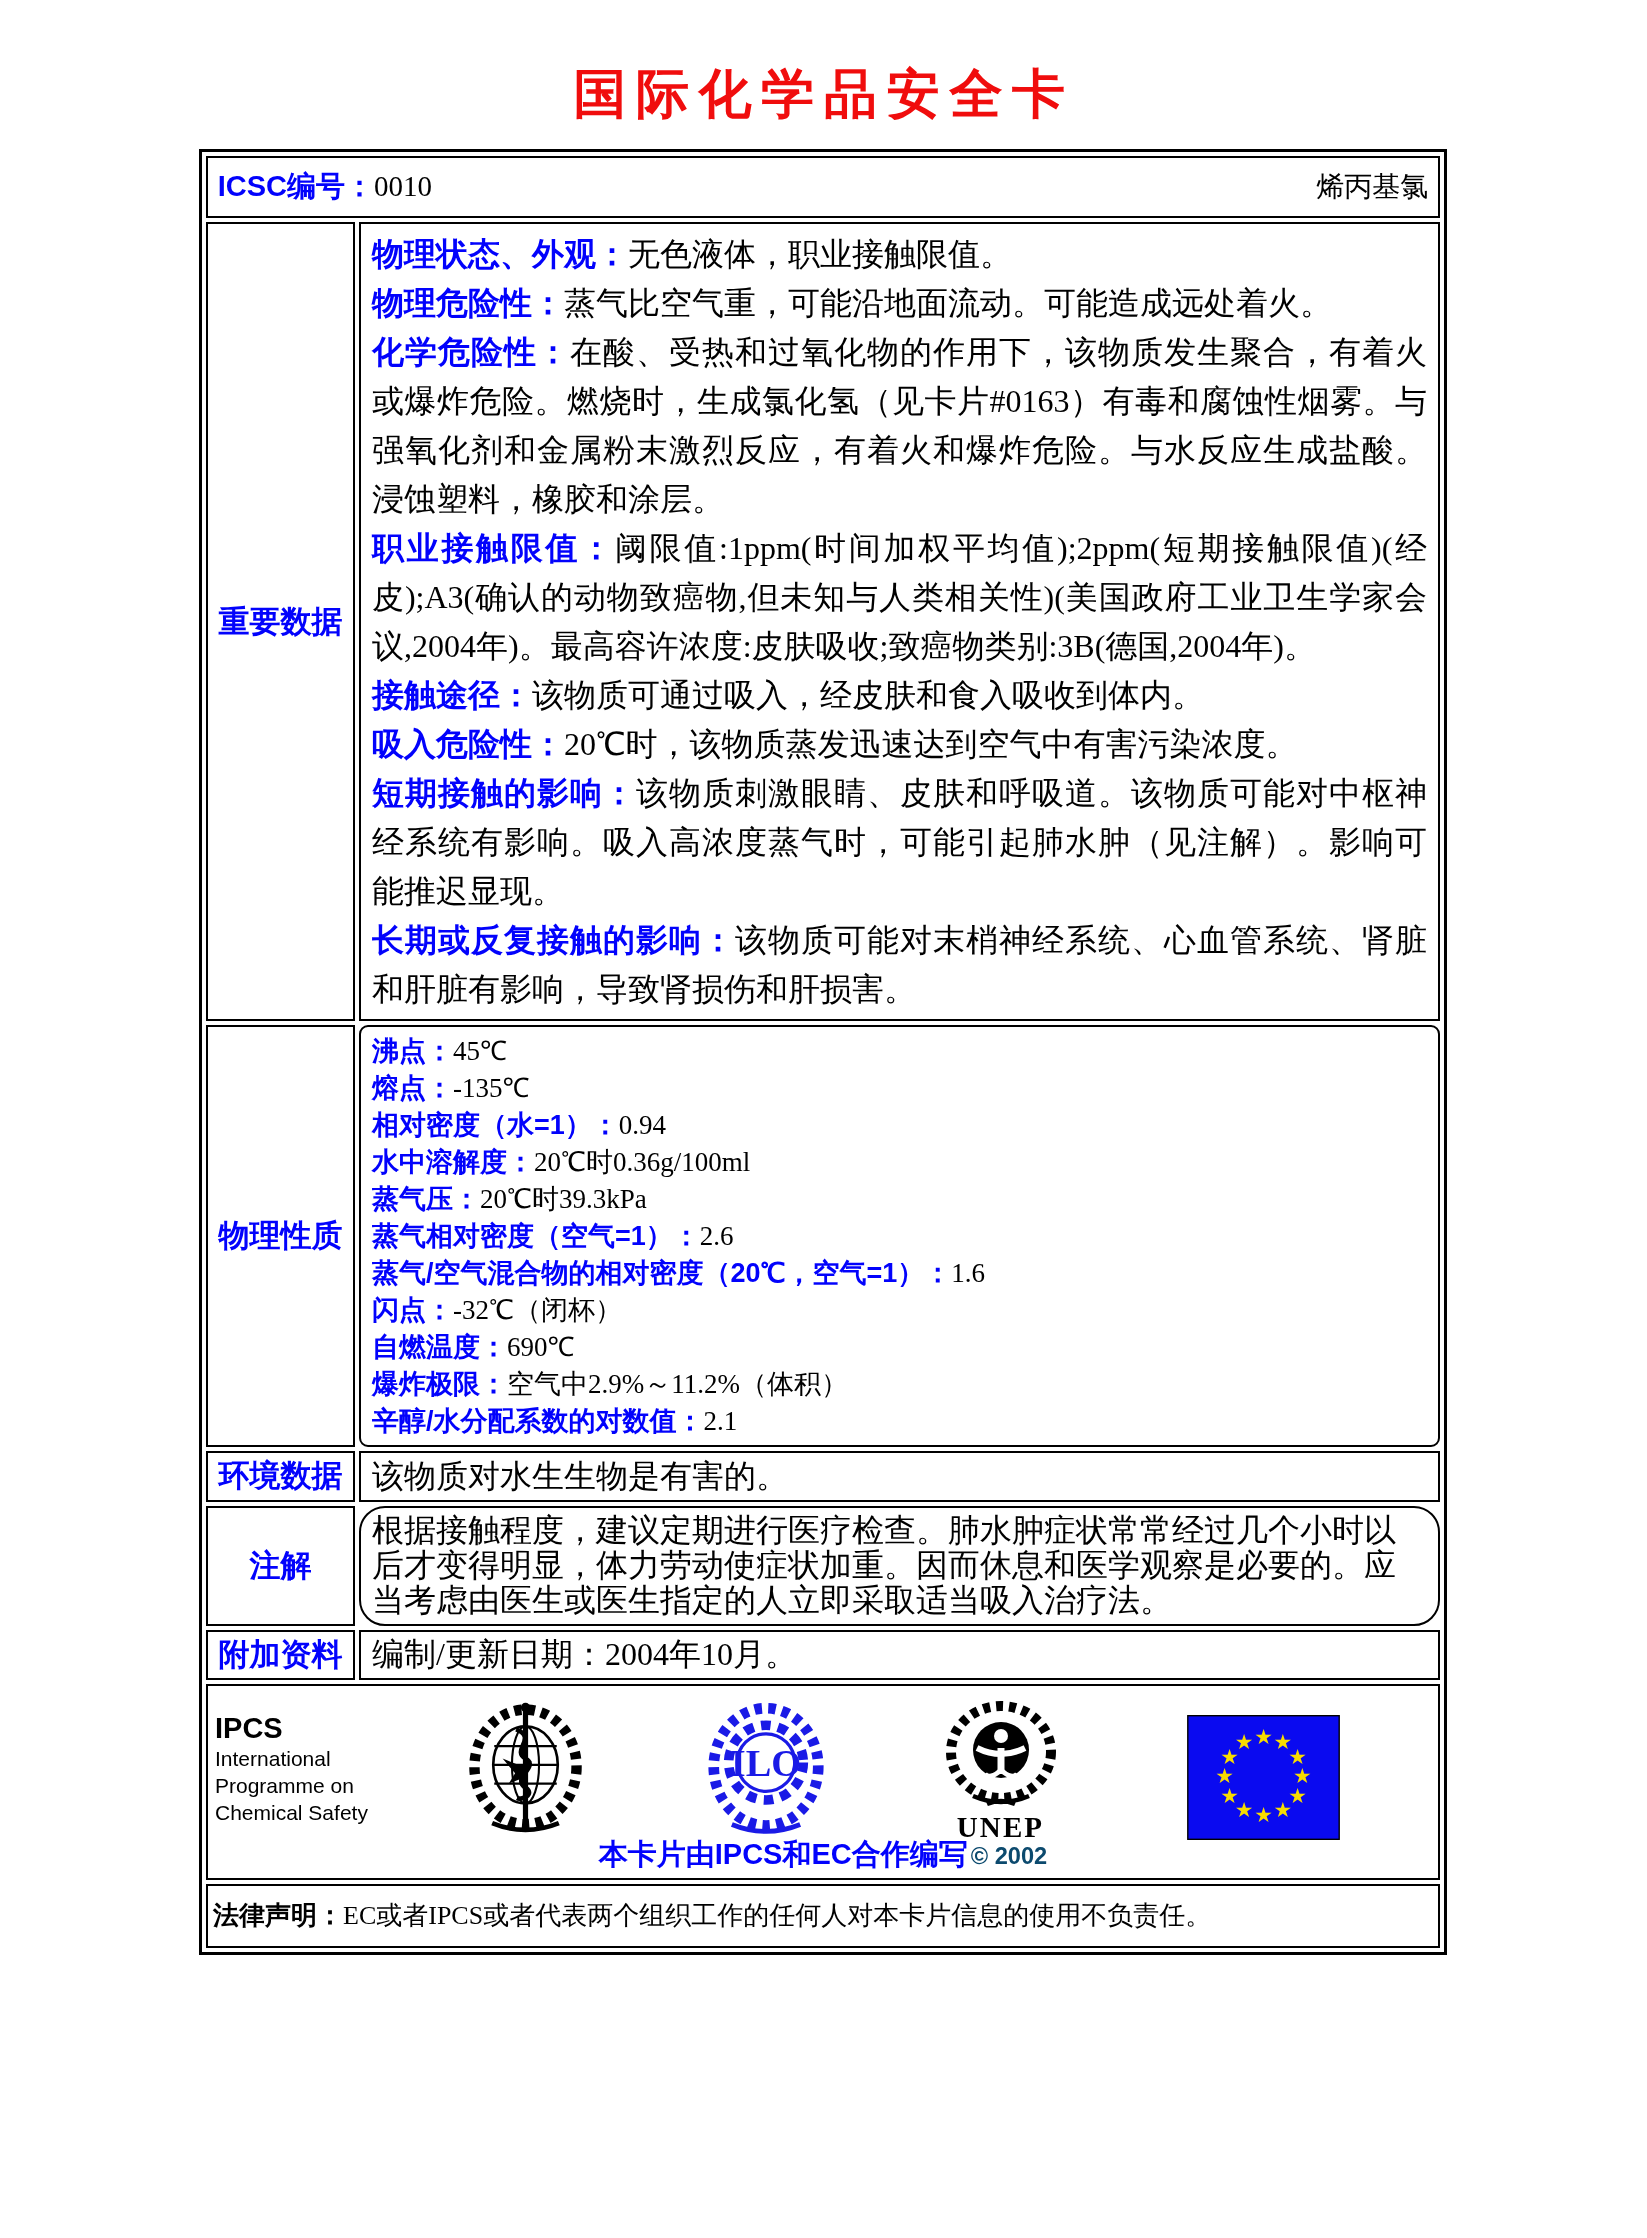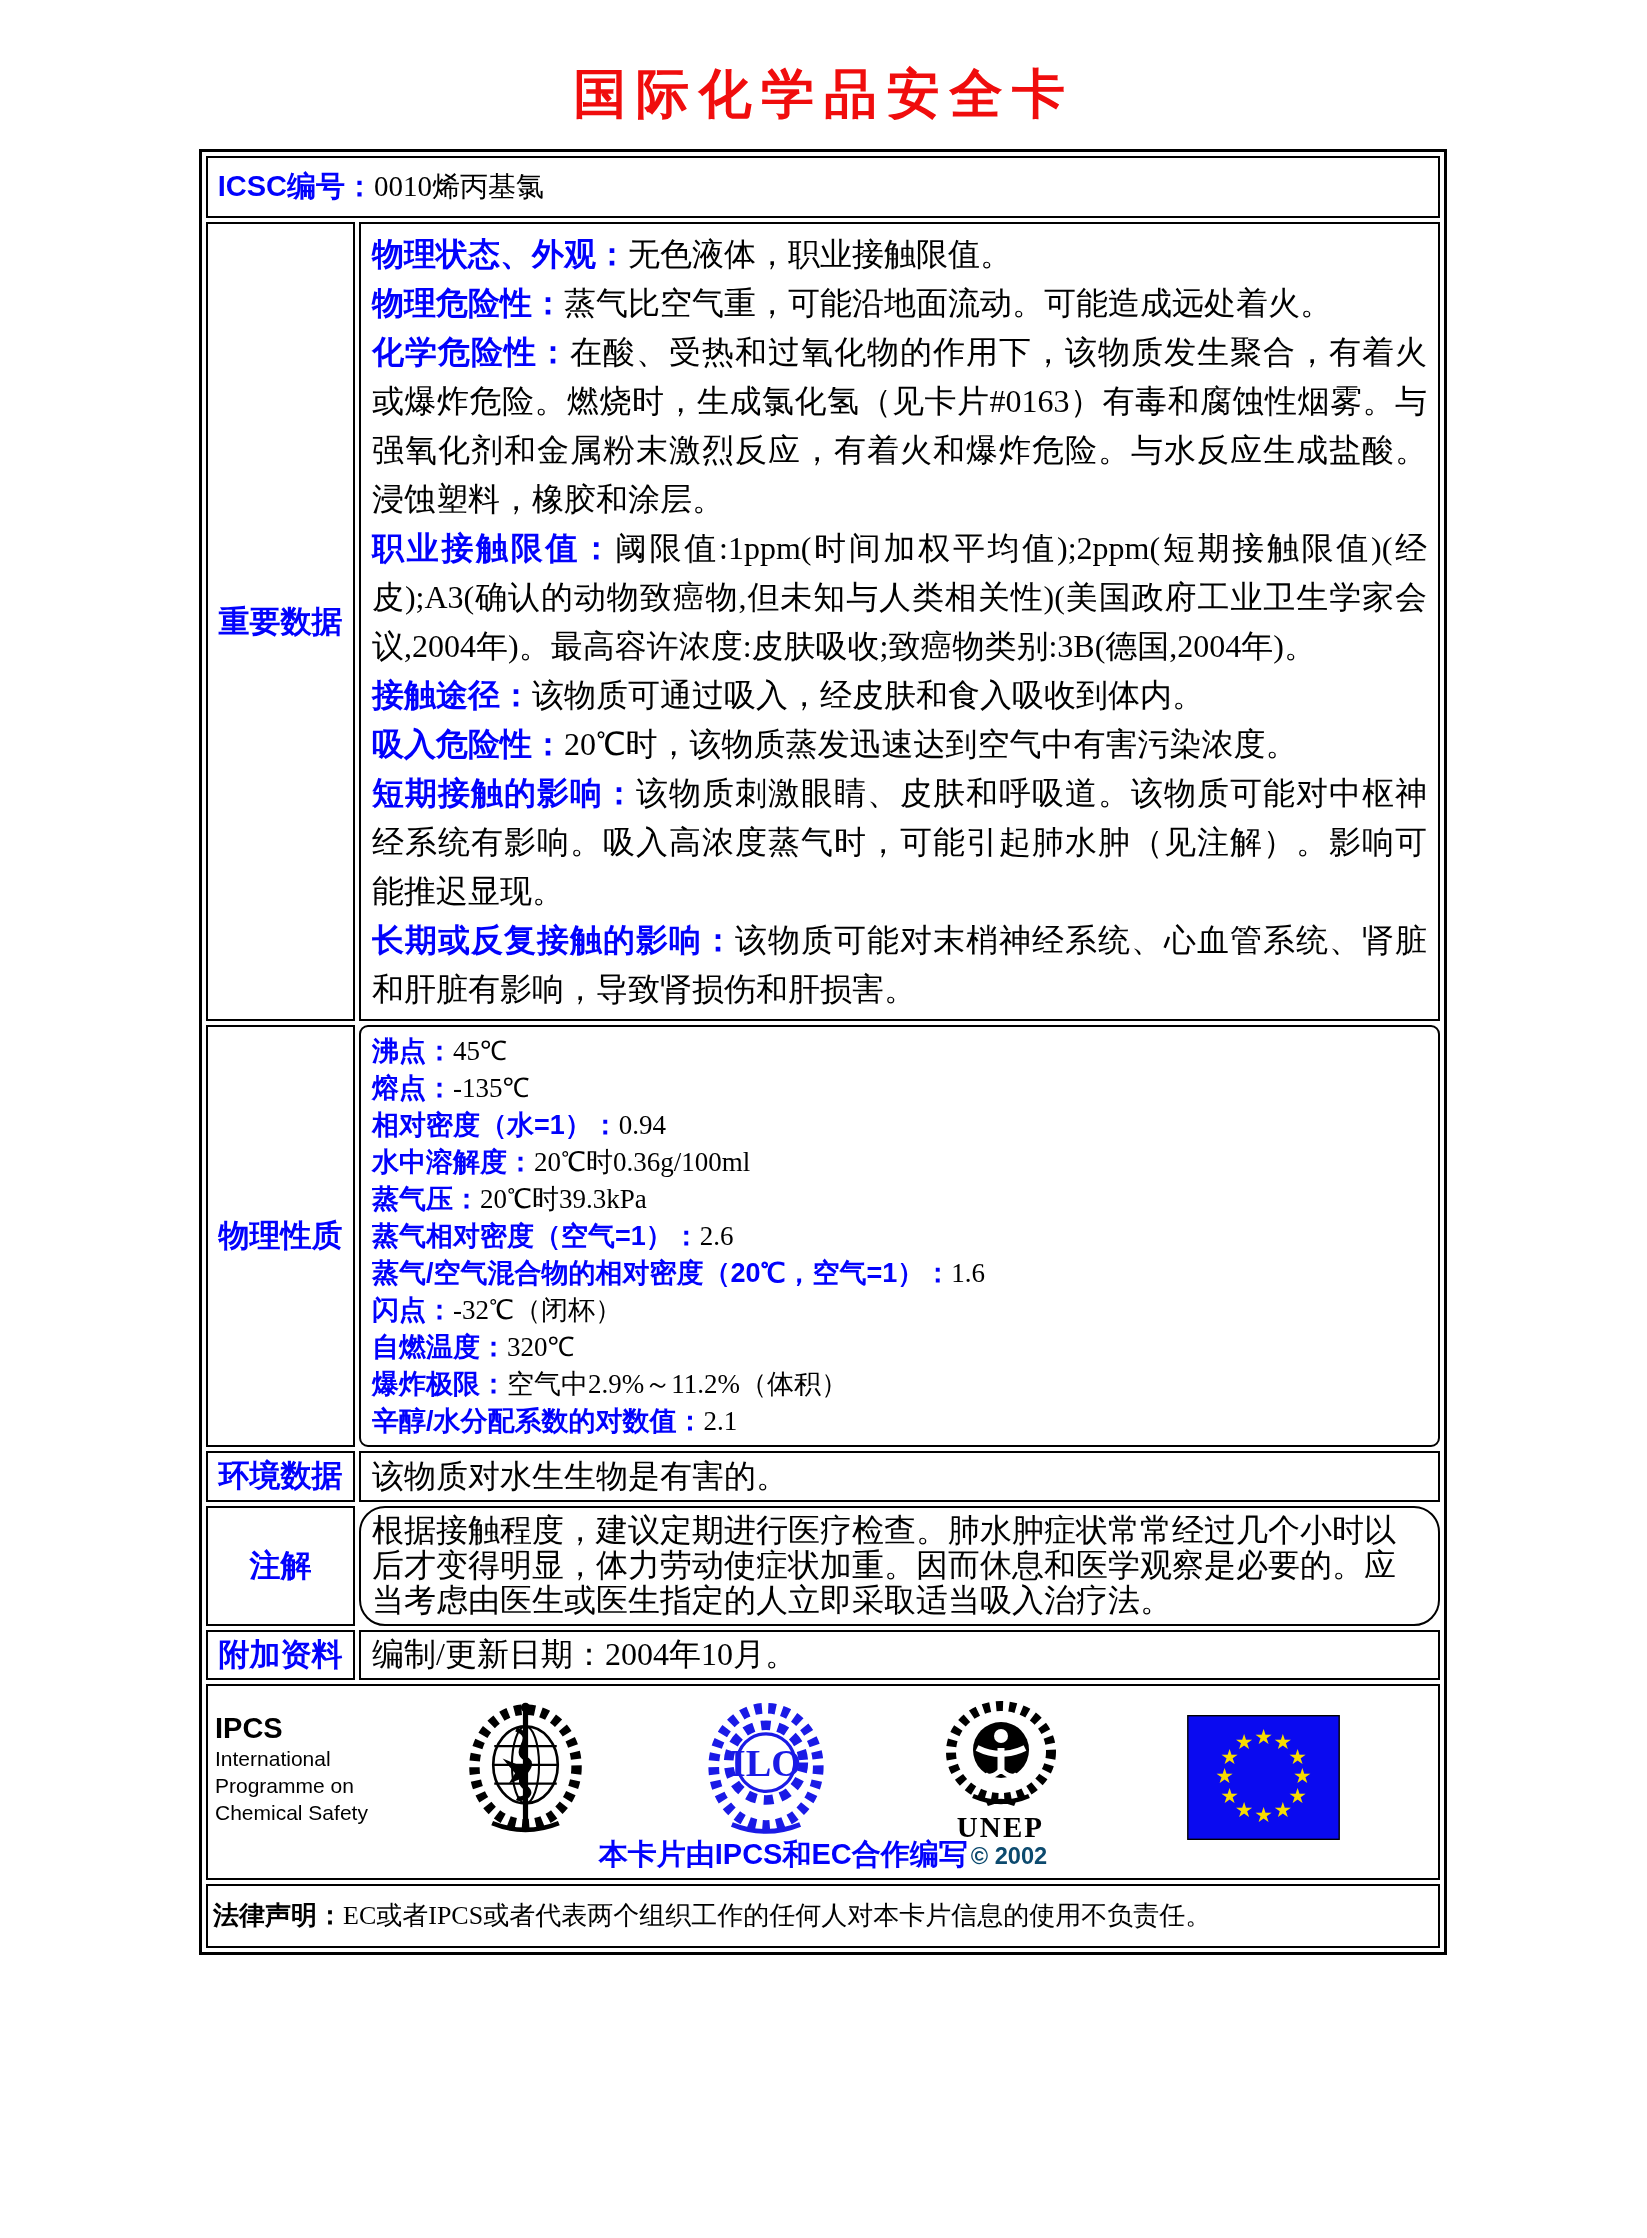--- a/index.html
+++ b/index.html
@@ -7,21 +7,21 @@
 
   .title{margin:59px 0 0 0;text-align:center;color:#f00d0d;font-size:53px;font-weight:bold;
          letter-spacing:9.7px;font-family:"Liberation Serif",serif;}
 
   table.card{margin:18px 0 0 199px;width:1248px;border:3.5px solid #000;border-collapse:separate;
              border-spacing:4.9px;background:#fff;table-layout:fixed;}
   col.c1{width:149px;}
   td{border:2.1px solid #000;vertical-align:middle;background:#fff;}
 
   td.hdr{height:58px;padding:0 9.7px;}
-  .hdr-flex{display:flex;justify-content:flex-start;align-items:center;}
+  .hdr-flex{display:flex;justify-content:space-between;align-items:center;}
   .hk{font-size:29px;}
   .hv{font-size:29px;font-family:"Liberation Serif",serif;color:#000;}
   .hname{font-size:28px;}
 
   td.label{text-align:center;color:#0202fc;font-weight:bold;font-size:31px;
            font-family:"Liberation Sans",sans-serif;}
   td.content{padding:5.6px 11px;vertical-align:top;}
   .key{color:#0202fc;font-weight:bold;font-family:"Liberation Sans",sans-serif;}
 
   .imp{font-size:32px;line-height:49px;}
@@ -87,21 +87,21 @@
     <td class="label">物理性质</td>
     <td class="content phys">
           <div class="line"><span class="key">沸点：</span><span>45℃</span></div>
           <div class="line"><span class="key">熔点：</span><span>-135℃</span></div>
           <div class="line"><span class="key">相对密度（水=1）：</span><span>0.94</span></div>
           <div class="line"><span class="key">水中溶解度：</span><span>20℃时0.36g/100ml</span></div>
           <div class="line"><span class="key">蒸气压：</span><span>20℃时39.3kPa</span></div>
           <div class="line"><span class="key">蒸气相对密度（空气=1）：</span><span>2.6</span></div>
           <div class="line"><span class="key">蒸气/空气混合物的相对密度（20℃，空气=1）：</span><span>1.6</span></div>
           <div class="line"><span class="key">闪点：</span><span>-32℃（闭杯）</span></div>
-          <div class="line"><span class="key">自燃温度：</span><span>320℃</span></div>
+          <div class="line"><span class="key">自燃温度：</span><span>690℃</span></div>
           <div class="line"><span class="key">爆炸极限：</span><span>空气中2.9%～11.2%（体积）</span></div>
           <div class="line"><span class="key">辛醇/水分配系数的对数值：</span><span>2.1</span></div>
         </td>
   </tr>
 
   <tr>
     <td class="label">环境数据</td>
     <td class="content env">该物质对水生生物是有害的。</td>
   </tr>
 

